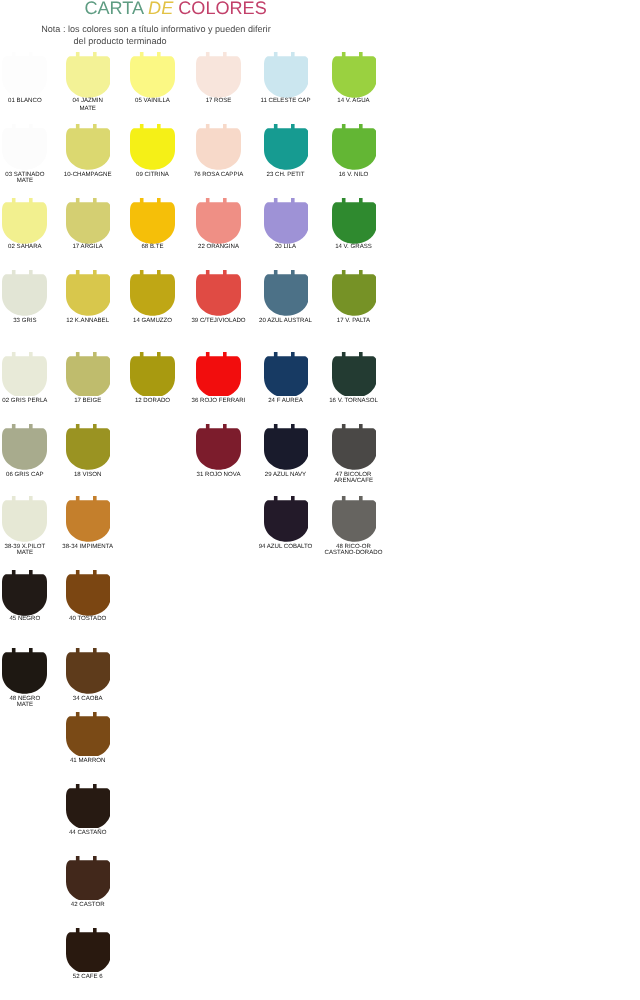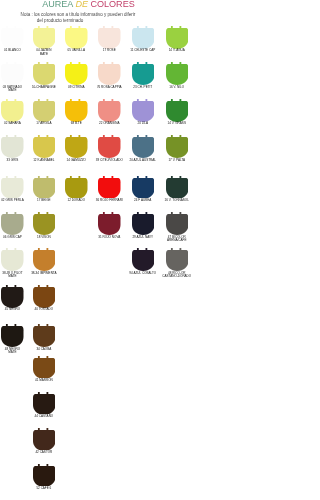--- a/index.html
+++ b/index.html
@@ -21,21 +21,21 @@
   .cell{position:absolute;width:22.5px;}
   .sw{position:relative;width:22.5px;height:22.9px;}
   .sw svg{display:block;width:22.5px;height:22.9px;}
   .lbl{position:absolute;left:-7px;width:36.5px;top:23.6px;text-align:center;
        font-size:3.05px;line-height:3.25px;color:#141414;}
 </style>
 </head>
 <body>
 
 <div id="page">
-  <div id="title"><span style="color: rgb(94, 156, 130);">AUREA </span><span style="color: rgb(226, 194, 70); font-style: italic;">DE </span><span style="color: rgb(194, 64, 106); margin-top: 44px;">COLORES</span></div>
+  <div id="title"><span style="color: rgb(94, 156, 130);">CARTA </span><span style="color: rgb(226, 194, 70); font-style: italic;">DE </span><span style="color: rgb(194, 64, 106); margin-top: 44px;">COLORES</span></div>
   <div id="note">
     <span class="l1">Nota :  los colores son a título informativo y pueden diferir</span>
     <span class="l2">del producto terminado</span>
   </div>
   <div id="grid">
       <div class="cell" style="left: 1.2px; top: 25.9px;">
         <div class="sw">
           <svg viewBox="0 0 100 110" preserveAspectRatio="none" xmlns="http://www.w3.org/2000/svg">
             <path class="tab" d="M22 0 h8 v16 h-8 z M60 0 h8 v16 h-8 z" fill="#fdfdfd"></path>
             <path class="body" d="M9 10 C3 11.5 0 19 0 30 L 0 62 C0 90 22 110 50 110 C78 110 100 90 100 62 L100 30 C100 19 97 11.5 91 10 Z" fill="#fdfdfd"></path>

